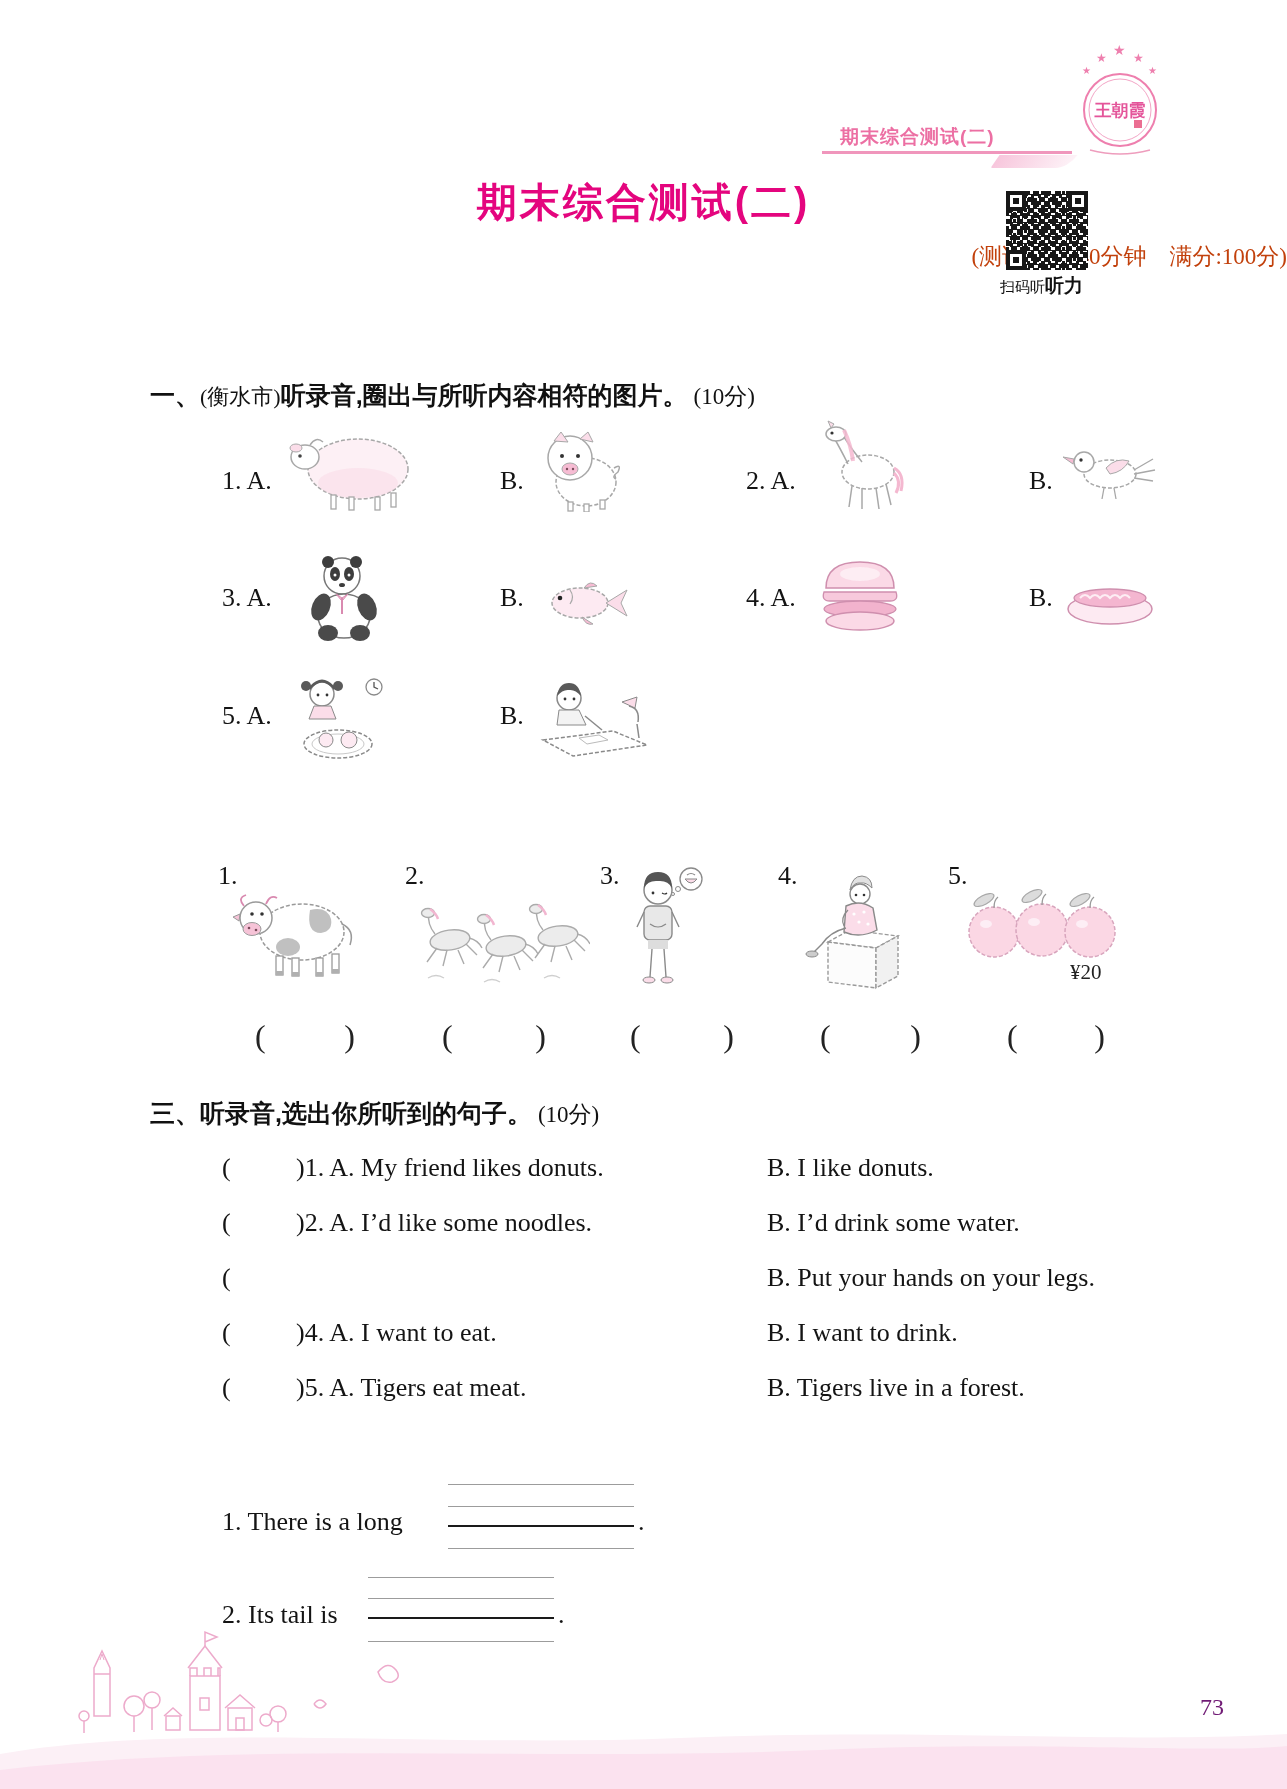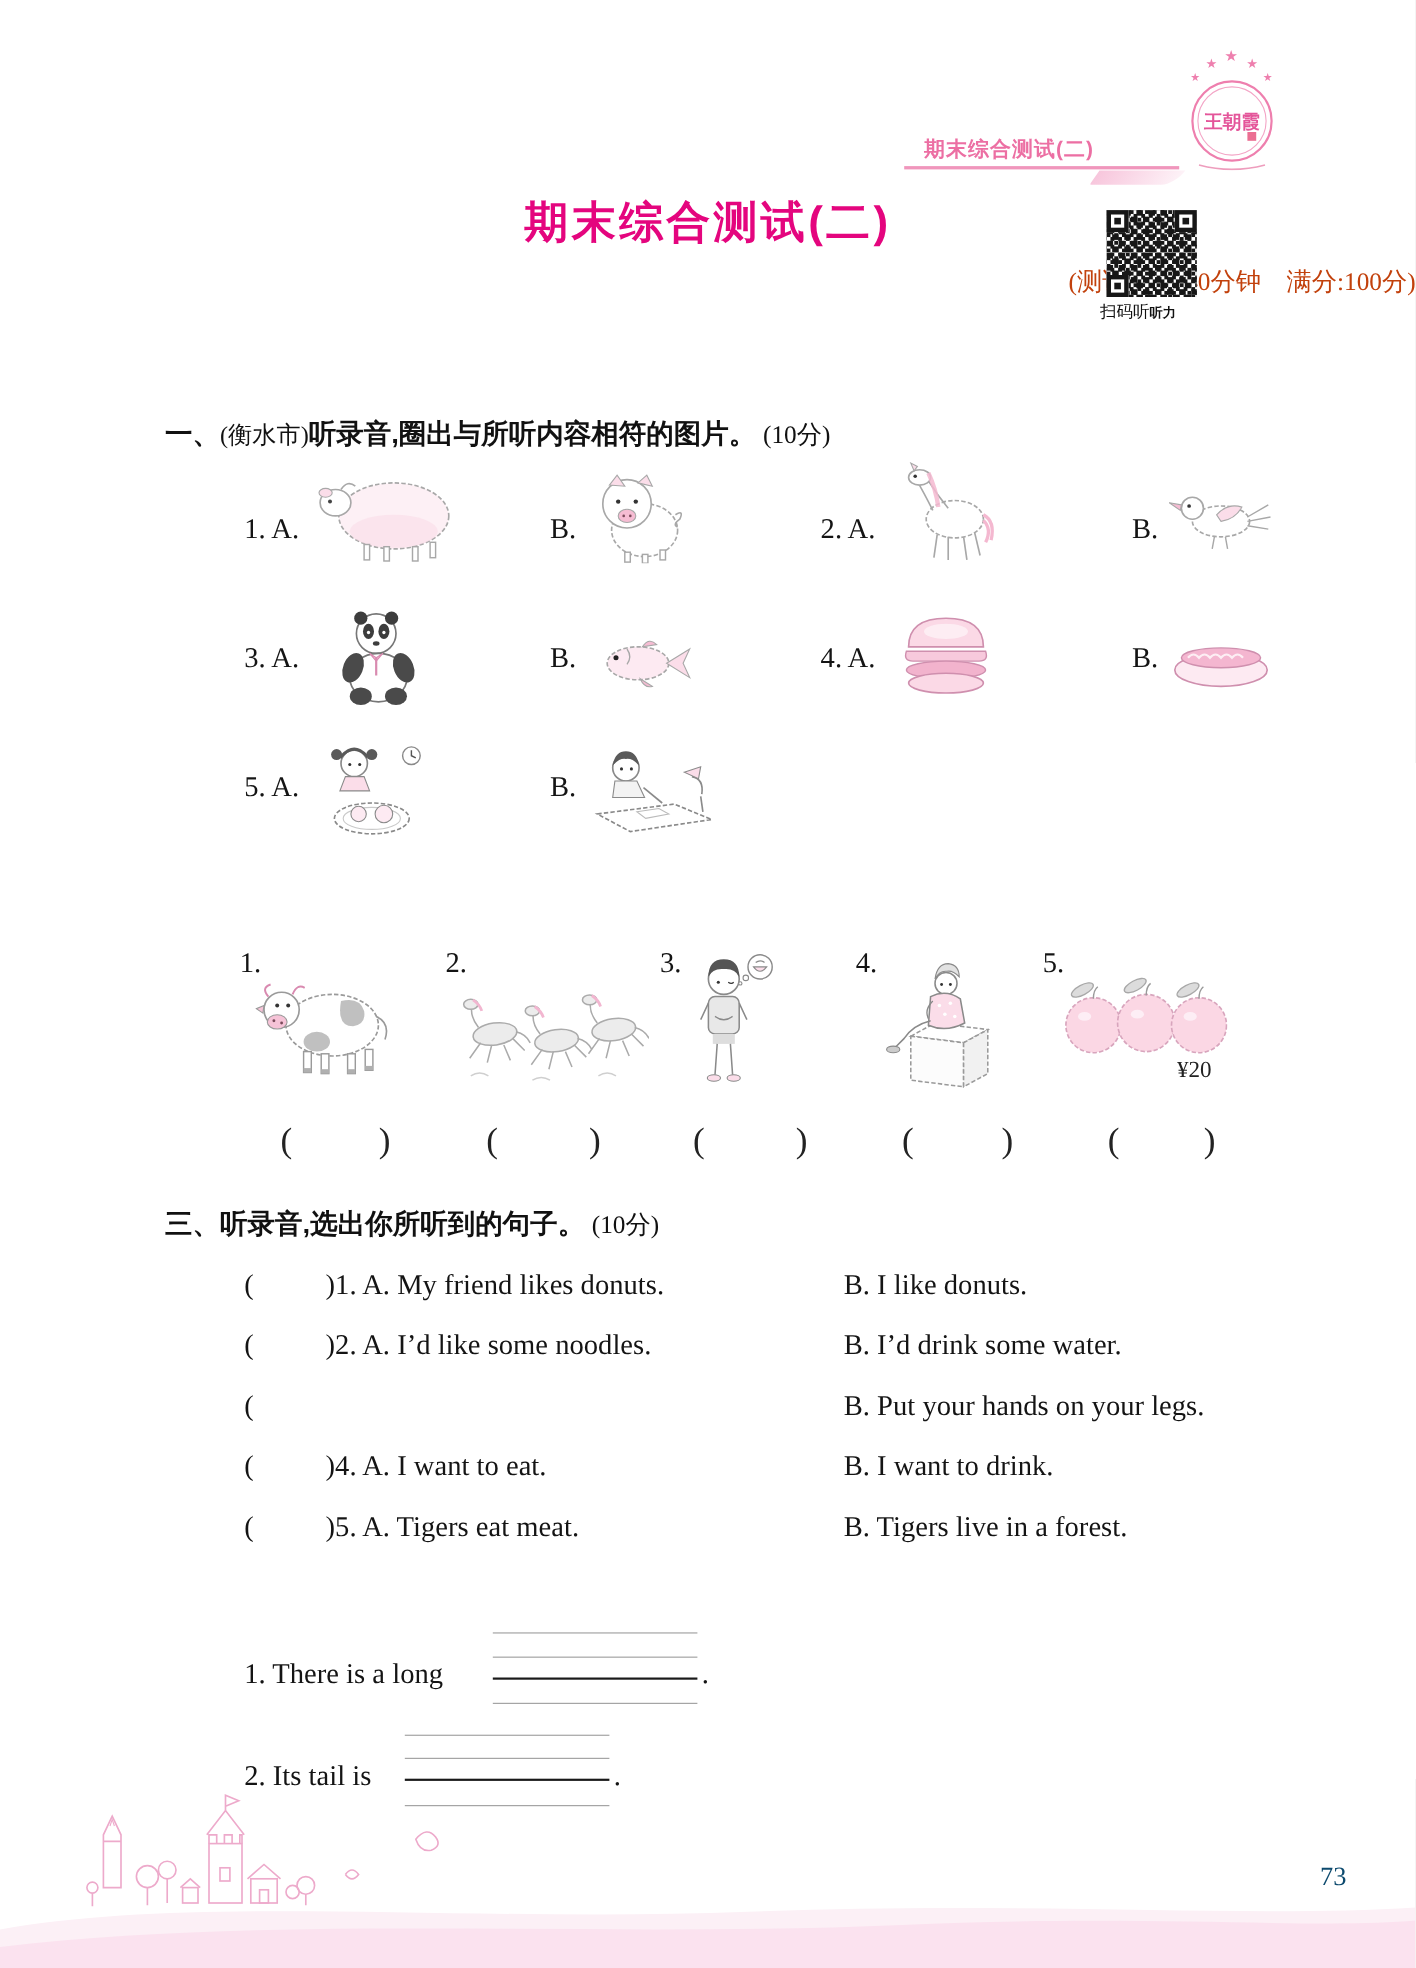--- a/index.html
+++ b/index.html
@@ -16,25 +16,25 @@
   .sec-head .pts{font:400 23px "Liberation Serif","DejaVu Serif",serif;margin-left:6px}
   .lbl,.qa{font:26px/1.2 "Liberation Serif","DejaVu Serif",serif;white-space:nowrap;color:#141414}
   .paren-pair{display:flex;justify-content:space-between;font:32px/1 "Liberation Serif","DejaVu Serif",serif;color:#232323}
   .qr{width:82px;height:79px;background:
       conic-gradient(from 90deg,#171717 25%,transparent 0 50%,#171717 0 75%,transparent 0) 0 0/7px 7px,
       conic-gradient(#171717 25%,#fff 0 50%,#171717 0 75%,#fff 0) 0 0/11px 11px;
       background-color:#fff}
   .finder{position:absolute;width:20px;height:20px;border:4px solid #171717;background:#fff;box-sizing:border-box}
   .finder::after{content:"";position:absolute;inset:3px;background:#171717}
   .qr-cap{font:15px/1 "Liberation Sans","DejaVu Sans",sans-serif;color:#111;white-space:nowrap}
-  .qr-cap b{font-size:12px}
+  .qr-cap b{font-size:19px}
   .wline{position:absolute;background:#9c9c9c;height:1px}
   .wline.bold{height:2px;background:#1a1a1a}
   .price{font:21px "Liberation Serif","DejaVu Serif",serif;color:#222}
-  .pagenum{font:24px "Liberation Serif","DejaVu Serif",serif;color:#0c4a6e}
+  .pagenum{font:24px "Liberation Serif","DejaVu Serif",serif;color:#701a75}
 </style>
 </head>
 <body>
 
 <div class="page">
 
   <div class="abs corner-title" style="left:840px;top:127px">期末综合测试(二)</div>
   <div class="abs corner-line" style="left:822px;top:151px;width:250px"></div>
   <div class="abs swoosh" style="left:995px;top:155px"></div>
 

